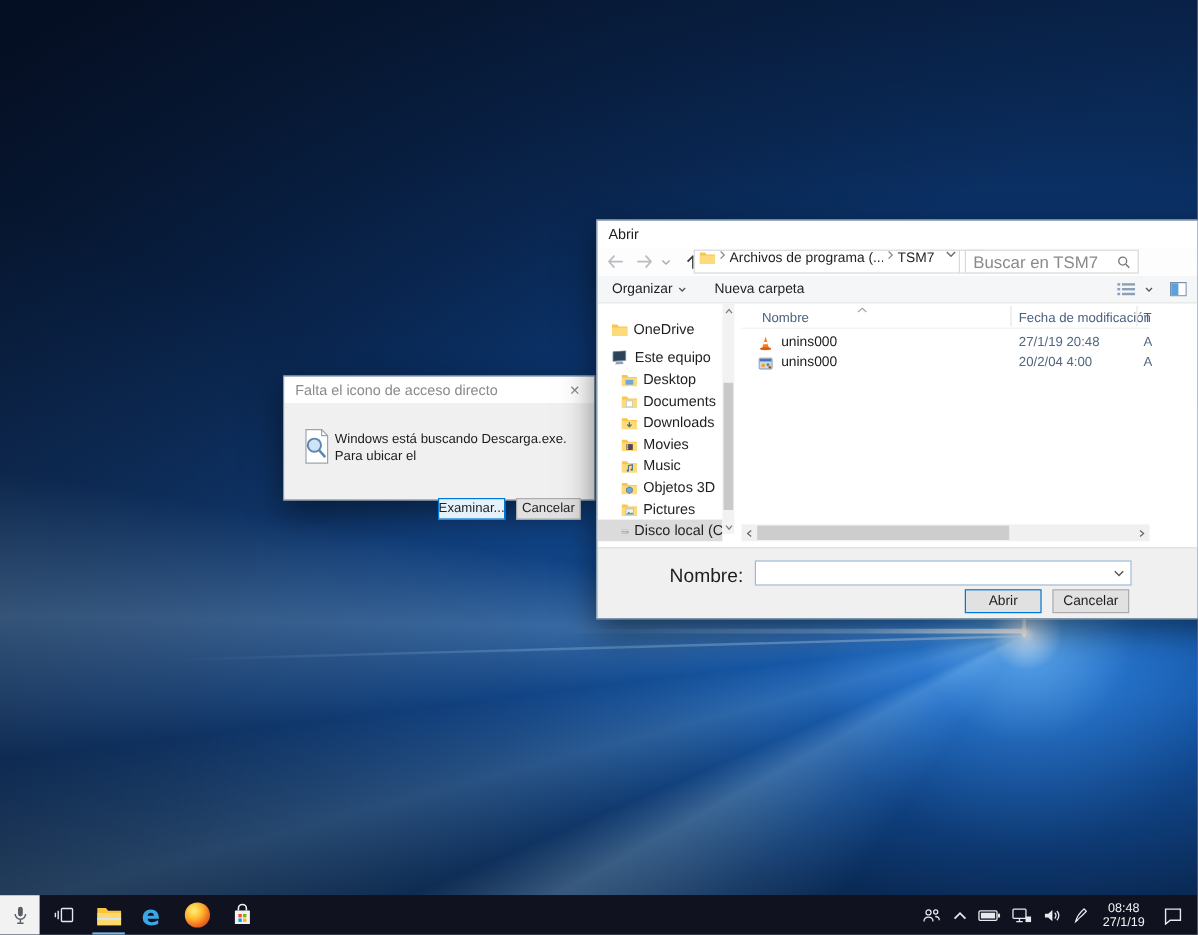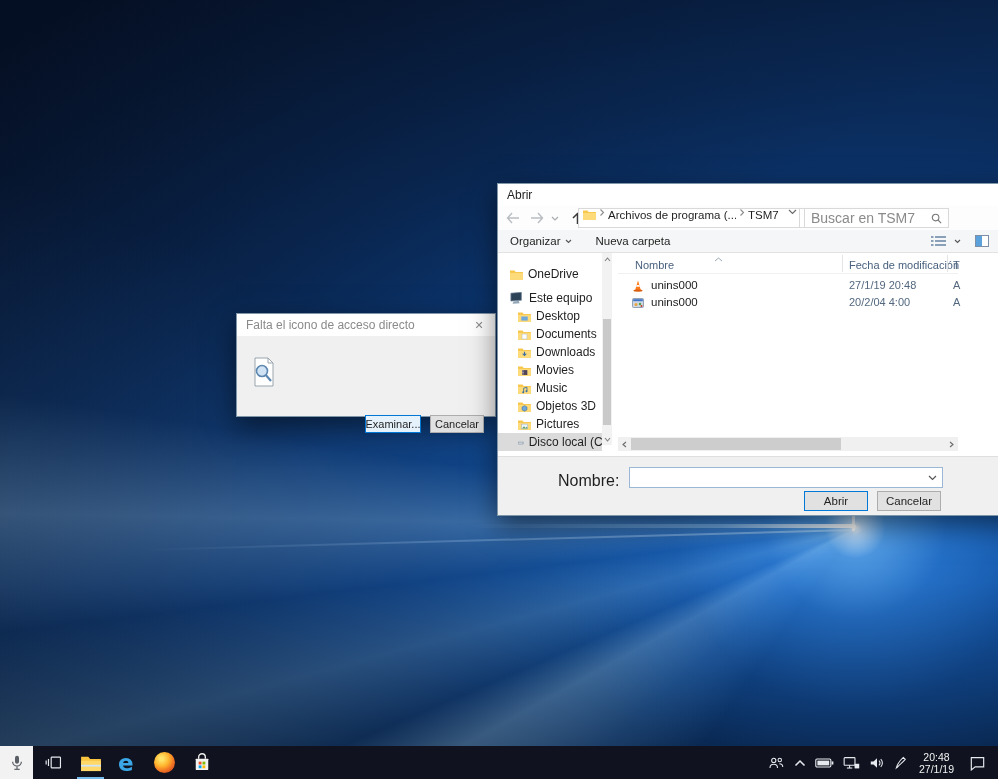--- a/index.html
+++ b/index.html
@@ -117,21 +117,21 @@
     <div class="sc-body">
       <span class="sc-icon">
         <svg width="24" height="30" viewBox="0 0 24 30">
           <path d="M3 1 h13 l5 5 v23 H3 z" fill="#ffffff" stroke="#9aa4ad" stroke-width="1"></path>
           <path d="M16 1 v5 h5" fill="none" stroke="#9aa4ad" stroke-width="1"></path>
           <circle cx="10" cy="14" r="5.5" fill="#cfe3f5" stroke="#5c87b0" stroke-width="1.6"></circle>
           <line x1="13.8" y1="18" x2="19" y2="24" stroke="#5c87b0" stroke-width="2.2"></line>
         </svg>
       </span>
       <div class="sc-msg">
-        <br>
+        <span>Windows está buscando Descarga.exe. Para ubicar el</span><br>
       </div>
       <div class="btn default sc-btn-browse">Examinar...</div>
       <div class="btn sc-btn-cancel">Cancelar</div>
     </div>
   </div>
 
   <div class="dlg open-dlg">
     <div class="titlebar">
       <span class="t-text">Abrir</span>
       <span class="t-close">✕</span>
@@ -516,21 +516,21 @@
             <path d="M12.5 6 a4 4 0 0 1 0 6 M14.8 4 a7 7 0 0 1 0 10" stroke="#e6e9ee" fill="none" stroke-width="1.4"></path>
           </svg>
       </span>
       <span class="tray-ic">
         <svg width="14" height="15" viewBox="0 0 18 19">
             <path d="M3 16.5 c1-4 4.5-9.5 9-13.5 l2.5 2.5 c-4 4.5-8 7.5-11.5 11z" stroke="#e6e9ee" fill="none" stroke-width="1.3"></path>
             <line x1="3" y1="16.5" x2="5.5" y2="14.5" stroke="#e6e9ee" stroke-width="1.3"></line>
           </svg>
       </span>
       <div class="clock">
-        <div>20:48</div>
+        <div>08:48</div>
         <div>27/1/19</div>
       </div>
       <span class="tray-ic" style="margin-left:4px">
         <svg width="17" height="16" viewBox="0 0 22 20">
             <path d="M3 3 h16 v12 h-11 l-5 4 z" stroke="#e6e9ee" fill="none" stroke-width="1.5"></path>
           </svg>
       </span>
     </div>
   </div>
 </div>

